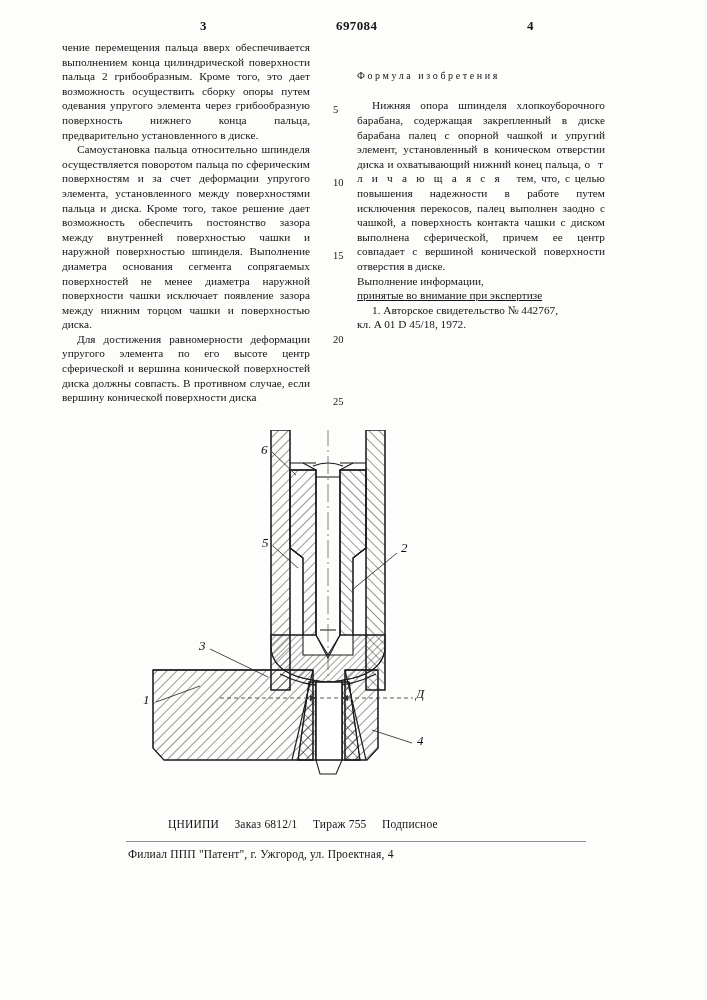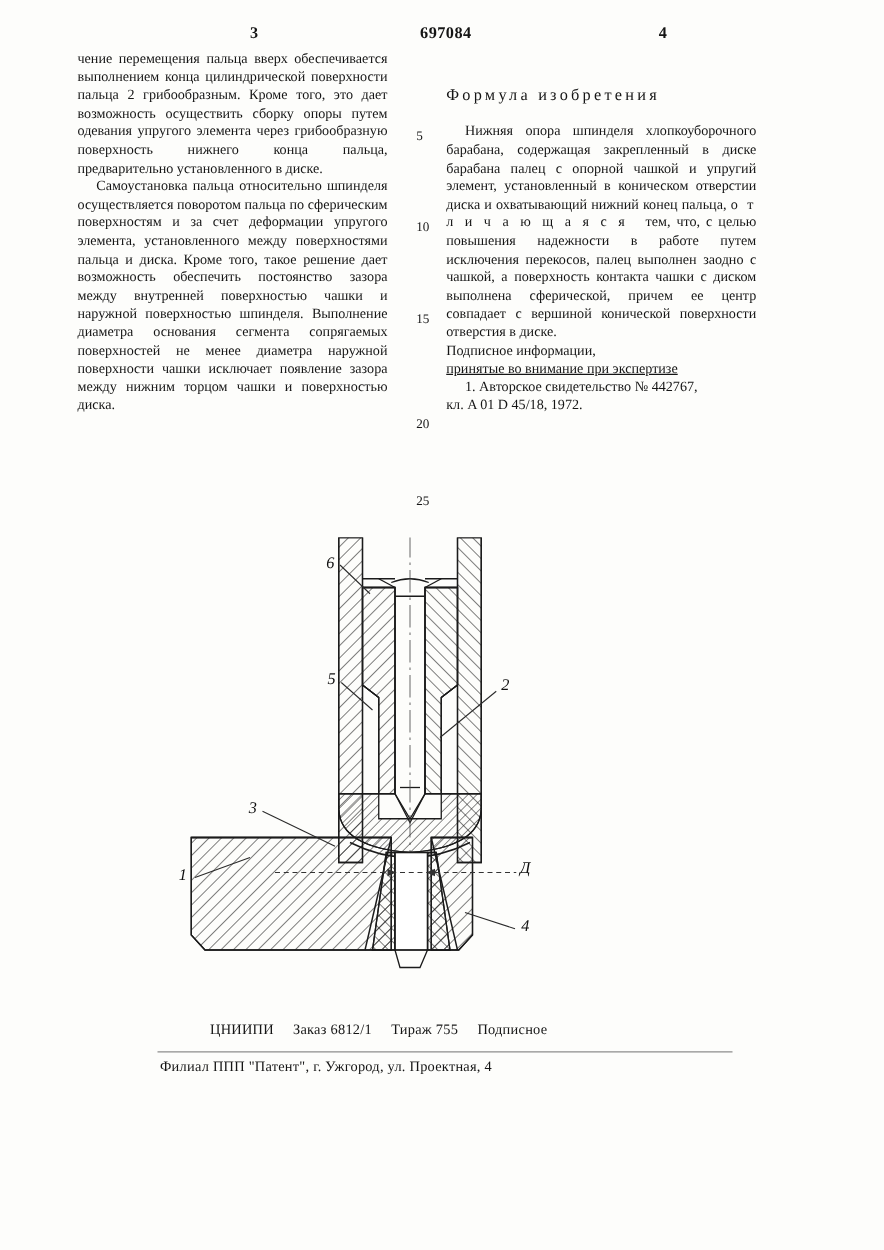--- a/index.html
+++ b/index.html
@@ -58,21 +58,21 @@
     margin: 0;
     text-align: justify;
   }
   .col p.ind { text-indent: 15px; }
   .col p.noind { text-indent: 0; }
 
   .heading-sp {
     text-align: center;
     letter-spacing: 2.6px;
     margin: 0;
-    font-size: 13px;
+    font-size: 10px;
   }
   .sp-em { letter-spacing: 2.2px; }
 
   .src-title {
     text-align: center;
     margin: 0;
     text-indent: 0;
   }
   .src-sub {
     text-align: center;
@@ -157,29 +157,30 @@
 
   <div class="page-header">
     <span class="pg pg-left">3</span>
     <span class="pg pg-center">697084</span>
     <span class="pg pg-right">4</span>
   </div>
 
   <div class="col col-left">
     <p class="noind">чение перемещения пальца вверх обеспечивается выполнением конца цилиндрической поверхности пальца 2 грибообразным. Кроме того, это дает возможность осуществить сборку опоры путем одевания упругого элемента через грибообразную поверхность нижнего конца пальца, предварительно установленного в диске.</p>
     <p class="ind">Самоустановка пальца относительно шпинделя осуществляется поворотом пальца по сферическим поверхностям и за счет деформации упругого элемента, установленного между поверхностями пальца и диска. Кроме того, такое решение дает возможность обеспечить постоянство зазора между внутренней поверхностью чашки и наружной поверхностью шпинделя. Выполнение диаметра основания сегмента сопрягаемых поверхностей не менее диаметра наружной поверхности чашки исключает появление зазора между нижним торцом чашки и поверхностью диска.</p>
+    <p class="ind">Для достижения равномерности деформации упругого элемента по его высоте центр сферической и вершина конической поверхностей диска должны совпасть. В противном случае, если вершину конической поверхности диска</p>
   </div>
 
   <div class="col col-right">
     <div class="blank"></div>
     <div class="blank"></div>
     <p class="heading-sp">Формула изобретения</p>
     <div class="blank"></div>
     <p class="ind"><span>Нижняя опора шпинделя хлопкоуборочного барабана, содержащая закрепленный в диске барабана палец с опорной чашкой и упругий элемент, установленный в коническом отверстии диска и охватывающий нижний конец пальца,</span><span class="spacer-word"> </span><span class="sp-em">о т л и ч а ю щ а я с я</span><span class="spacer-word">   </span><span>тем, что, с целью повышения надежности в работе путем исключения перекосов, палец выполнен заодно с чашкой, а поверхность контакта чашки с диском выполнена сферической, причем ее центр совпадает с вершиной конической поверхности отверстия в диске.</span></p>
-    <p class="src-title">Подписное информации,</p>
+    <p class="src-title">Выполнение информации,</p>
     <p class="src-sub">принятые во внимание при экспертизе</p>
     <p class="ind">1. Авторское свидетельство № 442767,</p>
     <p class="noind">кл. A 01 D 45/18, 1972.</p>
   </div>
 
   <div class="linenums">
     <span style="top:64px">5</span>
     <span style="top:137px">10</span>
     <span style="top:210px">15</span>
     <span style="top:294px">20</span>

